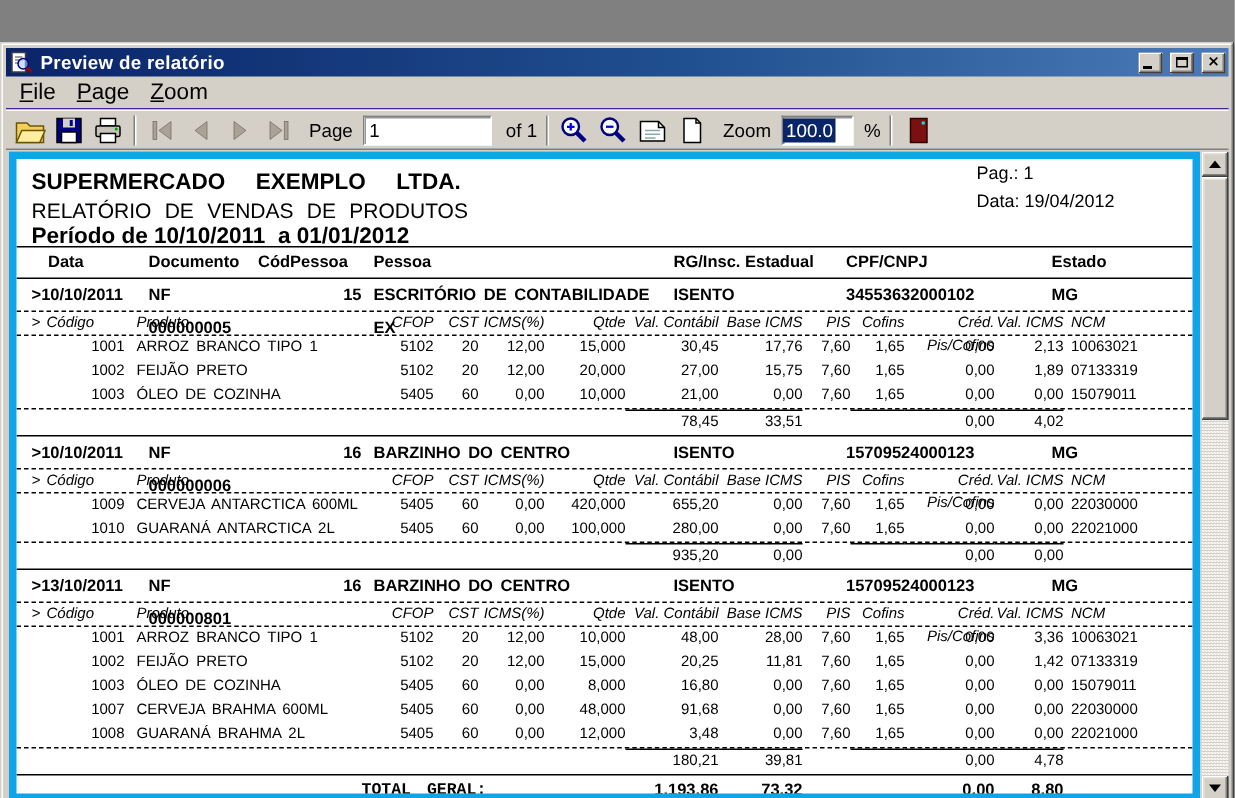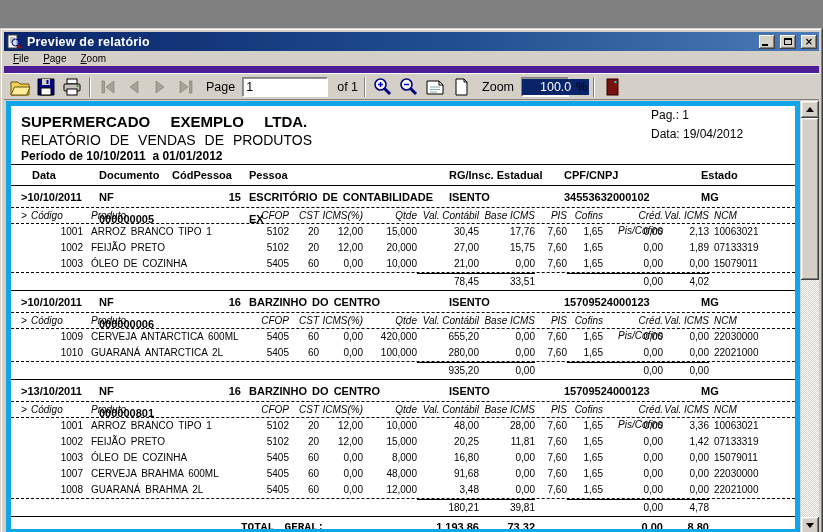--- a/index.html
+++ b/index.html
@@ -11,34 +11,34 @@
   .titlebar{flex:0 0 19px;background:linear-gradient(90deg,#0a246a 0%,#204f8f 55%,#4a7ab8 100%);
     display:flex;align-items:center;padding:0 2px;gap:3px;}
   .title-text{color:#fff;font-weight:bold;font-size:12.5px;flex:1;padding-left:2px;letter-spacing:.2px;white-space:nowrap}
   .tb-btn{width:16px;height:14px;background:#d4d0c8;border:none;
     box-shadow: inset -1px -1px 0 #404040, inset 1px 1px 0 #fff, inset -2px -2px 0 #808080;
     display:flex;align-items:center;justify-content:center;margin-left:2px;position:relative;padding:0}
   .g-min{position:absolute;left:3px;bottom:3px;width:6px;height:2px;background:#000}
   .g-max{width:8px;height:7px;border:1px solid #000;border-top-width:2px}
   .g-x{font:bold 10px "DejaVu Sans",sans-serif;line-height:1}
   
-  .menubar{flex:0 0 20px;display:flex;align-items:center;font-size:10px;padding-left:2px;border-bottom:7px solid #4c1d95}
+  .menubar{flex:0 0 20px;display:flex;align-items:center;font-size:15px;padding-left:2px;border-bottom:1px solid #4c1d95}
   .menu-item{padding:2px 7px;cursor:default}
   
   .toolbar{flex:0 0 27px;border-top:1px solid #fff;border-bottom:1px solid #808080;
     display:flex;align-items:center;padding:0 3px;font-size:12.5px;white-space:nowrap}
   .tool-btn{width:26px;height:24px;display:flex;align-items:center;justify-content:center;background:transparent;border:none;padding:0}
   .tool-sep{width:2px;height:20px;border-left:1px solid #808080;border-right:1px solid #fff;margin:0 4px}
   .lbl{padding:0 2px}
   .field{height:20px;width:86px;border:1px solid;border-color:#808080 #fff #fff #808080;background:#fff;
     font:12.5px "Liberation Sans",sans-serif;padding:1px 3px;margin:0 7px 0 5px;
     box-shadow:inset 1px 1px 0 rgba(64,64,64,.55)}
   .zoom-field{width:48px;height:20px;border:1px solid;border-color:#808080 #fff #fff #808080;background:#fff;
     display:flex;align-items:center;margin:0 5px;box-shadow:inset 1px 1px 0 rgba(64,64,64,.55)}
-  .zoom-field .selected{background:#0a246a;color:#fff;font-size:12.5px;padding:1px 18px}
+  .zoom-field .selected{background:#0a246a;color:#fff;font-size:12.5px;padding:1px 2px}
   
   .viewport{flex:1;display:flex;background:#d4d0c8;min-height:0;padding-top:1px}
   .page{flex:1;border:5px solid #0ea5e9;background:#ffffff;overflow:hidden;position:relative;margin-left:2px;color:#000}
   .vscroll{width:18px;display:flex;flex-direction:column;margin-left:1px}
   .scroll-btn{height:17px;background:#d4d0c8;border:none;padding:0;
     box-shadow: inset -1px -1px 0 #404040, inset 1px 1px 0 #fff, inset -2px -2px 0 #808080, inset 2px 2px 0 #e6e2da;
     display:flex;align-items:center;justify-content:center}
   .track{flex:1;position:relative;background-image:conic-gradient(#fff 25%,#d4d0c8 0 50%,#fff 0 75%,#d4d0c8 0);background-size:2px 2px}
   .thumb{position:absolute;top:0;left:0;right:0;height:162px;background:#d4d0c8;
     box-shadow: inset -1px -1px 0 #404040, inset 1px 1px 0 #fff, inset -2px -2px 0 #808080, inset 2px 2px 0 #e6e2da}
@@ -46,21 +46,21 @@
   .arr-down{width:0;height:0;border:4px solid transparent;border-top:5px solid #000;margin-top:4px}
   
   .statusbar{flex:0 0 20px;margin-top:2px;position:relative;box-shadow:inset 1px 1px 0 #808080, inset -1px -1px 0 #fff}
   .grip{position:absolute;right:1px;bottom:1px;width:13px;height:13px;
     background:repeating-linear-gradient(135deg,transparent 0 2px,#fff 2px 3px,#848484 3px 5px);
     clip-path:polygon(100% 0,100% 100%,0 100%)}
   
   .rpt-head{padding:7px 10px 0 10px;position:relative}
   .company{font-size:15px;font-weight:bold;word-spacing:6px;height:19px;white-space:pre}
   .rpt-title{font-size:14px;word-spacing:5px;height:17px;white-space:pre}
-  .period{font-size:12px;font-weight:bold;height:15px;white-space:pre}
+  .period{font-size:15px;font-weight:bold;height:15px;white-space:pre}
   .pagebox{position:absolute;left:640px;top:0;font-size:12px;line-height:19px}
   .hline{border-top:1px solid #000;height:0}
   .dline{border-top:1px dashed #000;height:0}
   .g-row{display:grid;grid-template-columns:78px 73px 77px 200px 115px 135px 1fr;padding-left:10px;width:100%}
   .g-colhead{font-weight:bold;font-size:11px;height:20px;line-height:20px}
   .g-colhead .c-data{padding-left:11px}
   .g-master{font-weight:bold;font-size:11px;height:21px;line-height:22px;word-spacing:2px}
   .c-cod{text-align:right;padding-right:8px}
   .c-est{padding-left:2px}
   .d-row{display:grid;grid-template-columns:10px 52px 158px 48px 30px 44px 54px 62px 56px 32px 36px 60px 46px 1fr;

